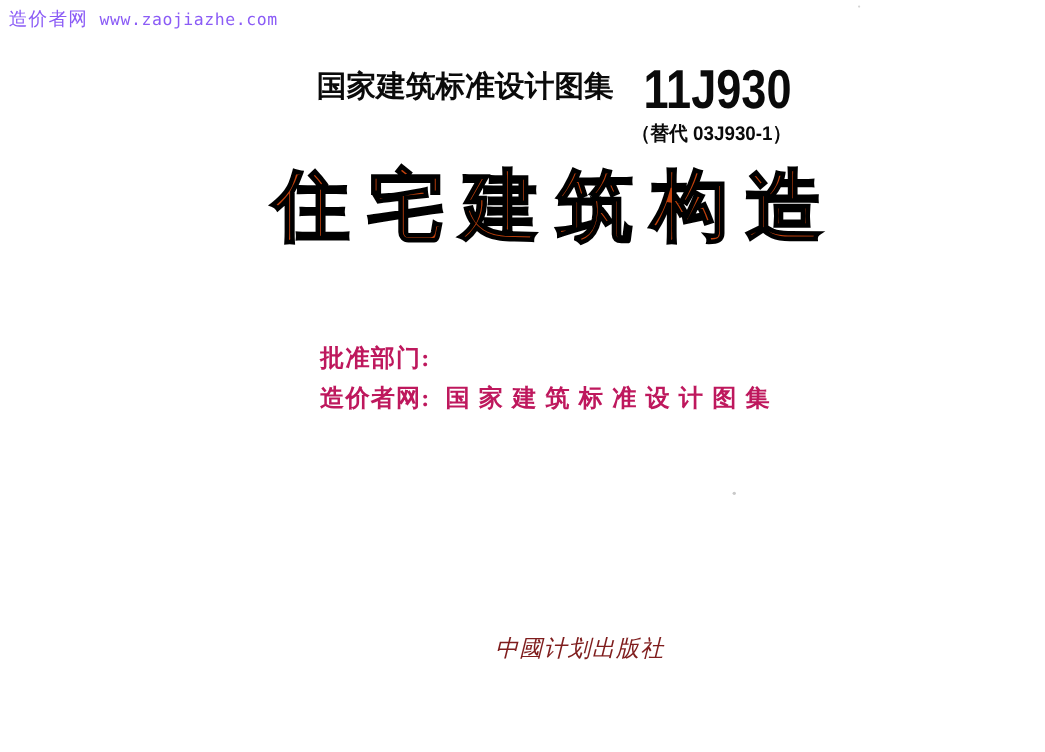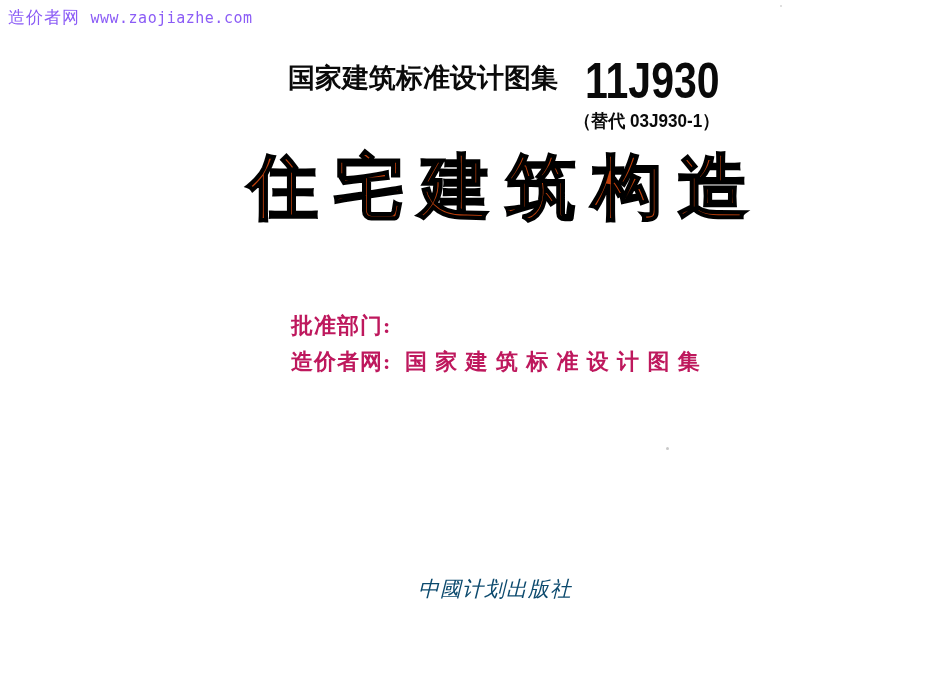--- a/index.html
+++ b/index.html
@@ -113,26 +113,26 @@
   .approval .row-value {
     display: inline-block;
   }
   .approval .row-value.spaced {
     letter-spacing: 8.3px;
   }
 
   
   .publisher {
     position: absolute;
-    left: 418px;
+    left: 450px;
     top: 575px;
     font-family: "Liberation Serif", serif;
     font-size: 21px;
     font-weight: normal;
-    color: #0c4a6e;
+    color: #7f1d1d;
     letter-spacing: 1px;
     white-space: nowrap;
     font-style: italic;
   }
 
   
   .speck {
     position: absolute;
     border-radius: 50%;
   }

